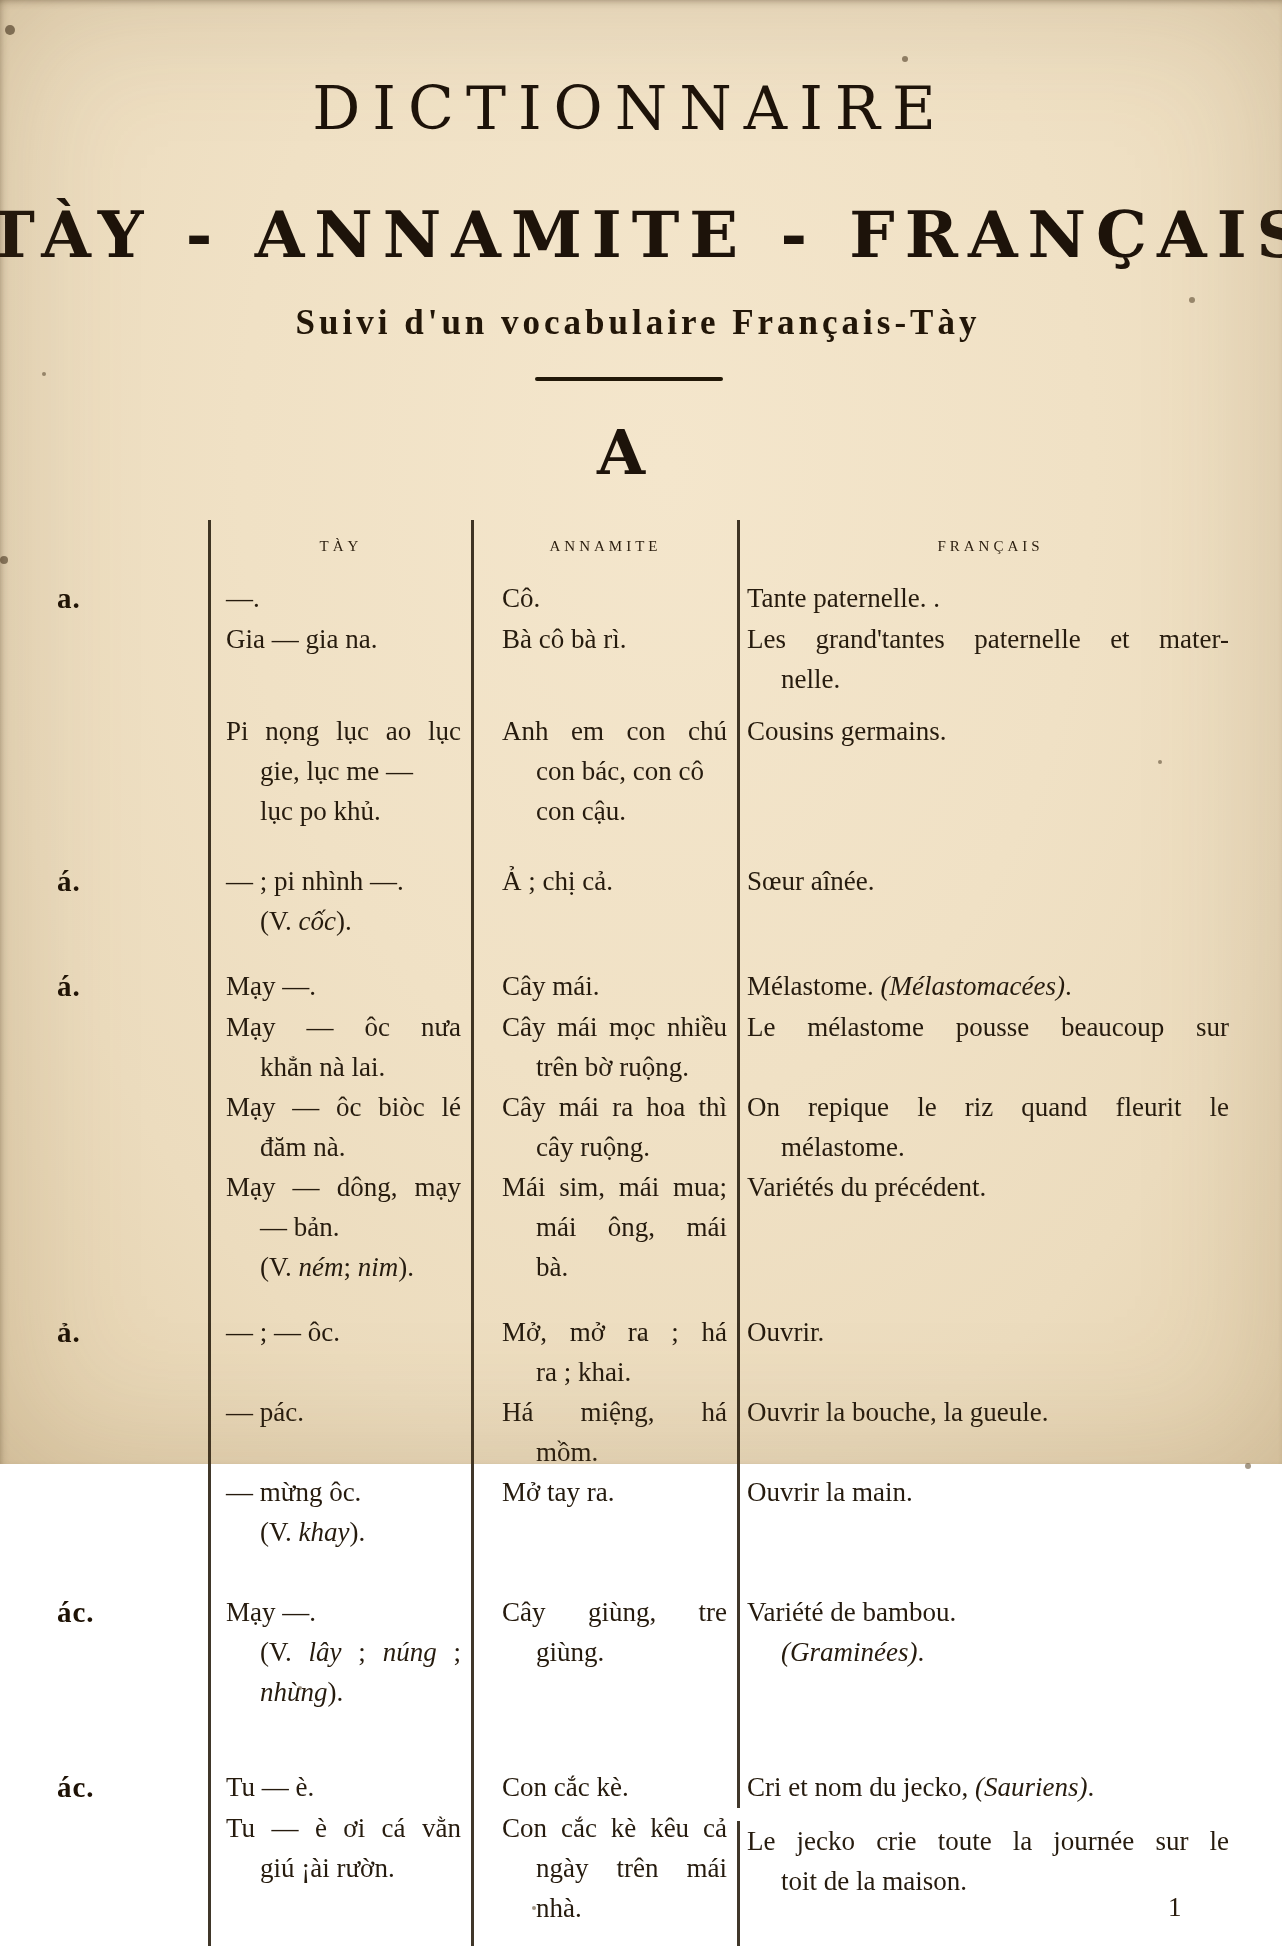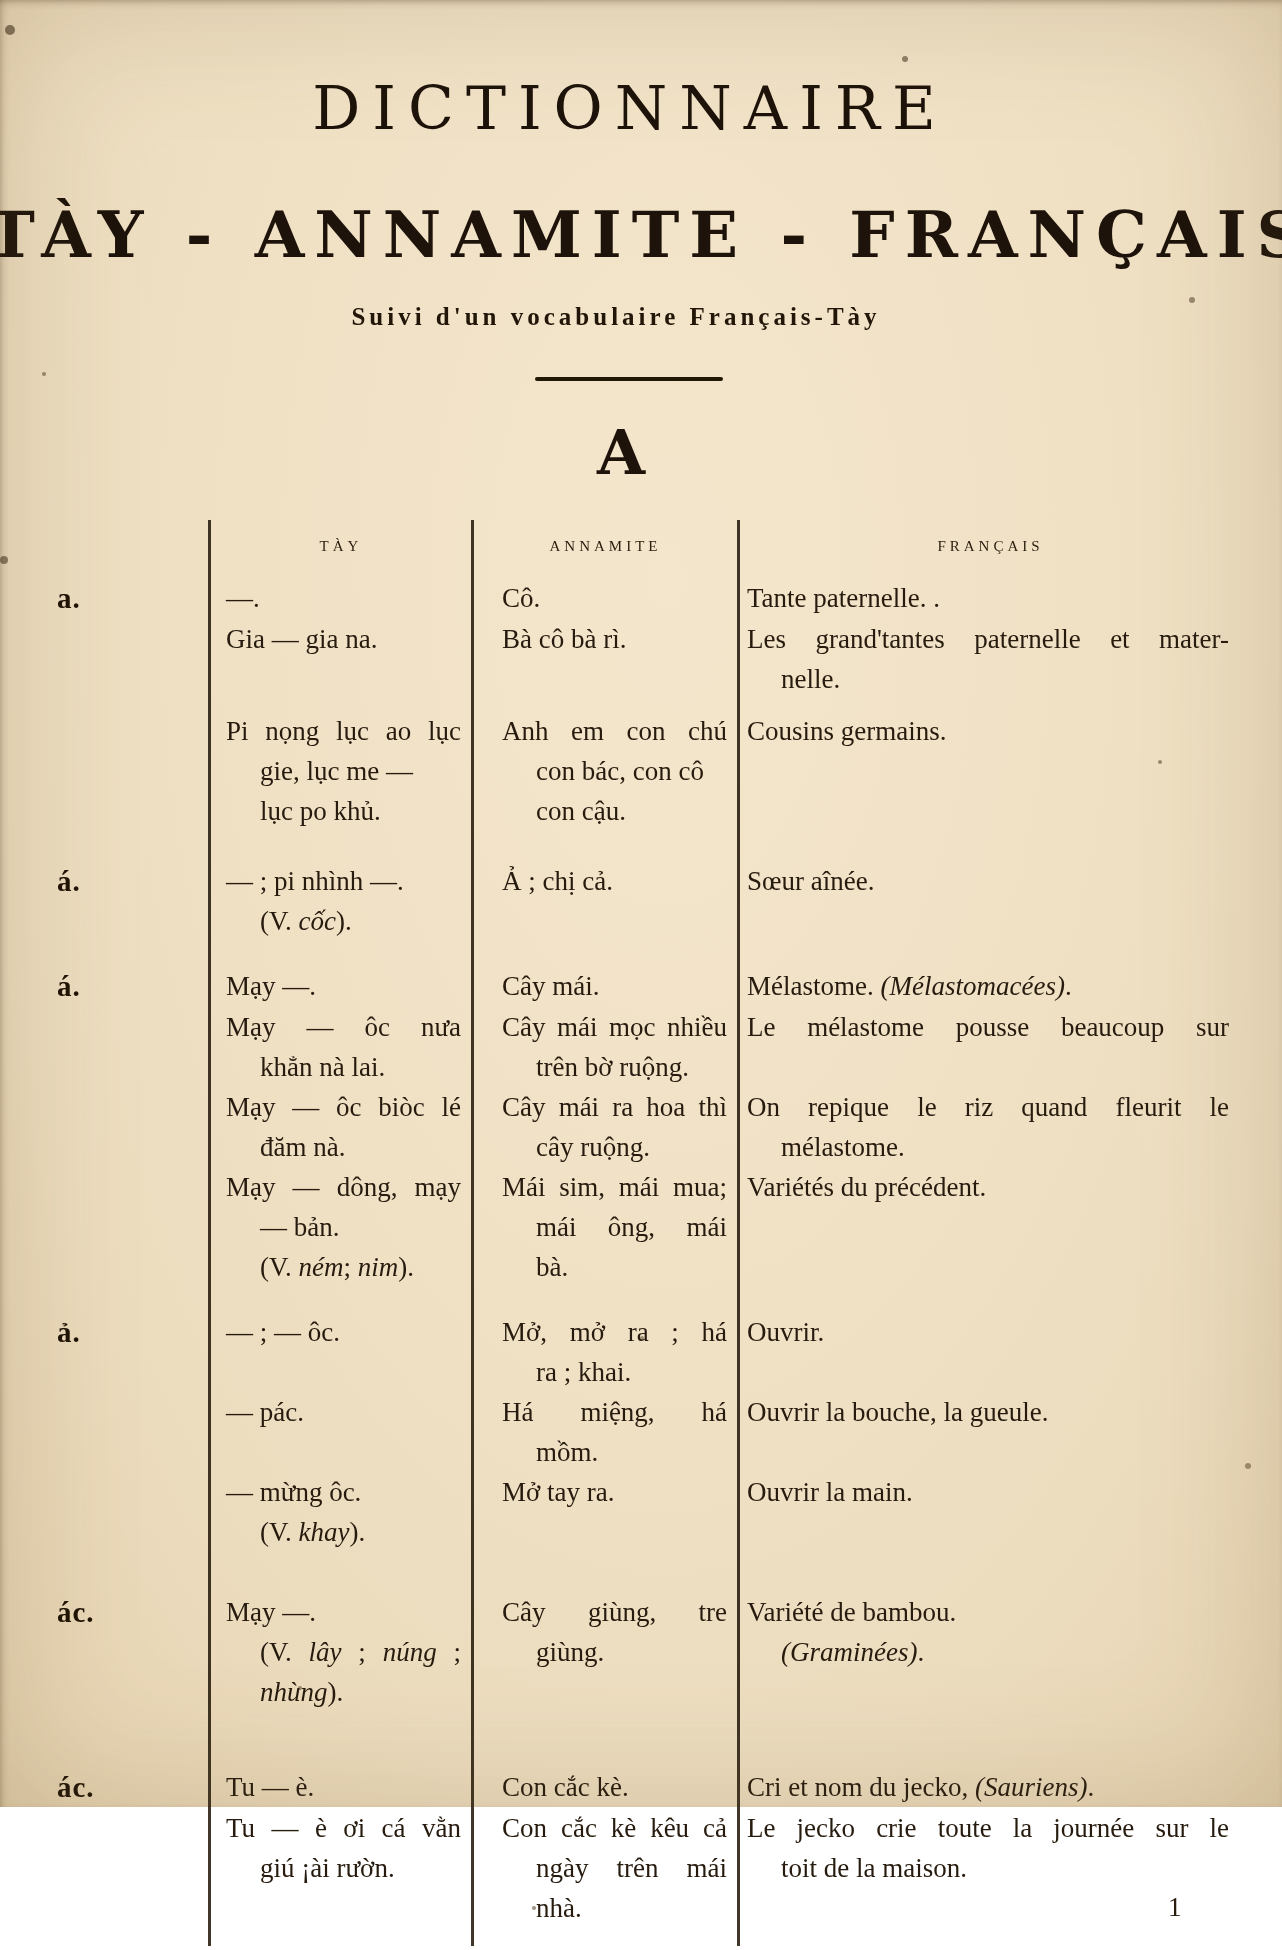--- a/index.html
+++ b/index.html
@@ -2,21 +2,21 @@
 <html><head>
 <meta charset="utf-8">
 <style>
   html,body{margin:0;padding:0;}
   body{
     width:1282px;height:1950px;
     font-family:"Liberation Serif","DejaVu Serif",serif;
     overflow:hidden;
   }
   .page{
-    position:relative;width:1282px;height:1807px;
+    position:relative;width:1282px;height:1464px;
     background:radial-gradient(ellipse at 52% 32%, #f4e6cc 0%, #f0e1c5 45%, #ecdcbe 72%, #e4d1ae 100%);
     color:#27190d;
   }
   .page .vignette{
     position:absolute;inset:0;pointer-events:none;
     box-shadow:inset 0 0 140px rgba(120,90,50,.22), inset 0 6px 10px -6px rgba(60,40,18,.45), inset 6px 0 10px -6px rgba(60,40,18,.35);
   }
   .specks{
     position:absolute;left:0;top:0;width:4px;height:4px;border-radius:50%;
     background:transparent;pointer-events:none;
@@ -39,22 +39,22 @@
     font-size:60px;line-height:1;letter-spacing:12px;font-weight:500;
     white-space:nowrap;color:#1d130a;
   }
   .h2{
     position:absolute;top:203px;left:650px;transform:translateX(-50%);
     font-family:"DejaVu Serif","Liberation Serif",serif;
     font-size:64px;line-height:1;letter-spacing:10px;font-weight:700;
     white-space:nowrap;color:#1d130a;
   }
   .h3{
-    position:absolute;top:303px;left:616px;transform:translateX(-50%);
-    font-size:25px;line-height:1.15;letter-spacing:4px;font-weight:700;
+    position:absolute;top:303px;left:638px;transform:translateX(-50%);
+    font-size:35px;line-height:1.15;letter-spacing:4px;font-weight:700;
     white-space:nowrap;color:#221608;
   }
   .hrule{
     position:absolute;top:377px;left:535px;width:188px;height:4px;
     background:#221808;border-radius:2px;
   }
   .section-letter{
     position:absolute;top:422px;left:621px;transform:translateX(-50%);
     font-family:"DejaVu Serif","Liberation Serif",serif;
     font-size:62px;line-height:1;font-weight:700;color:#1d130a;
@@ -257,21 +257,21 @@
       <div class="cell c-head" style="padding-bottom: 18px;"></div>
       <div class="cell bl c-tay" style="padding-bottom: 18px;">
         <div class="ln just"><span>Tu — è ơi cá vằn</span></div>
         <div class="ln cont"><span>giú ¡ài rườn.</span></div>
       </div>
       <div class="cell bl c-ann" style="padding-bottom: 18px;">
         <div class="ln just"><span>Con cắc kè kêu cả</span></div>
         <div class="ln cont just"><span>ngày trên mái</span></div>
         <div class="ln cont"><span>nhà.</span></div>
       </div>
-      <div class="cell bl c-fr" style="padding-bottom: 18px;">
+      <div class="cell bl c-fr" style="padding-bottom: 18px; margin-top: 13px;">
         <div class="ln just"><span>Le jecko crie toute la journée sur le</span></div>
         <div class="ln cont"><span>toit de la maison.</span></div>
       </div>
     </div>
 
   <div class="page-number">1</div>
   <div class="vignette"></div>
 </div>
 
 </body></html>

